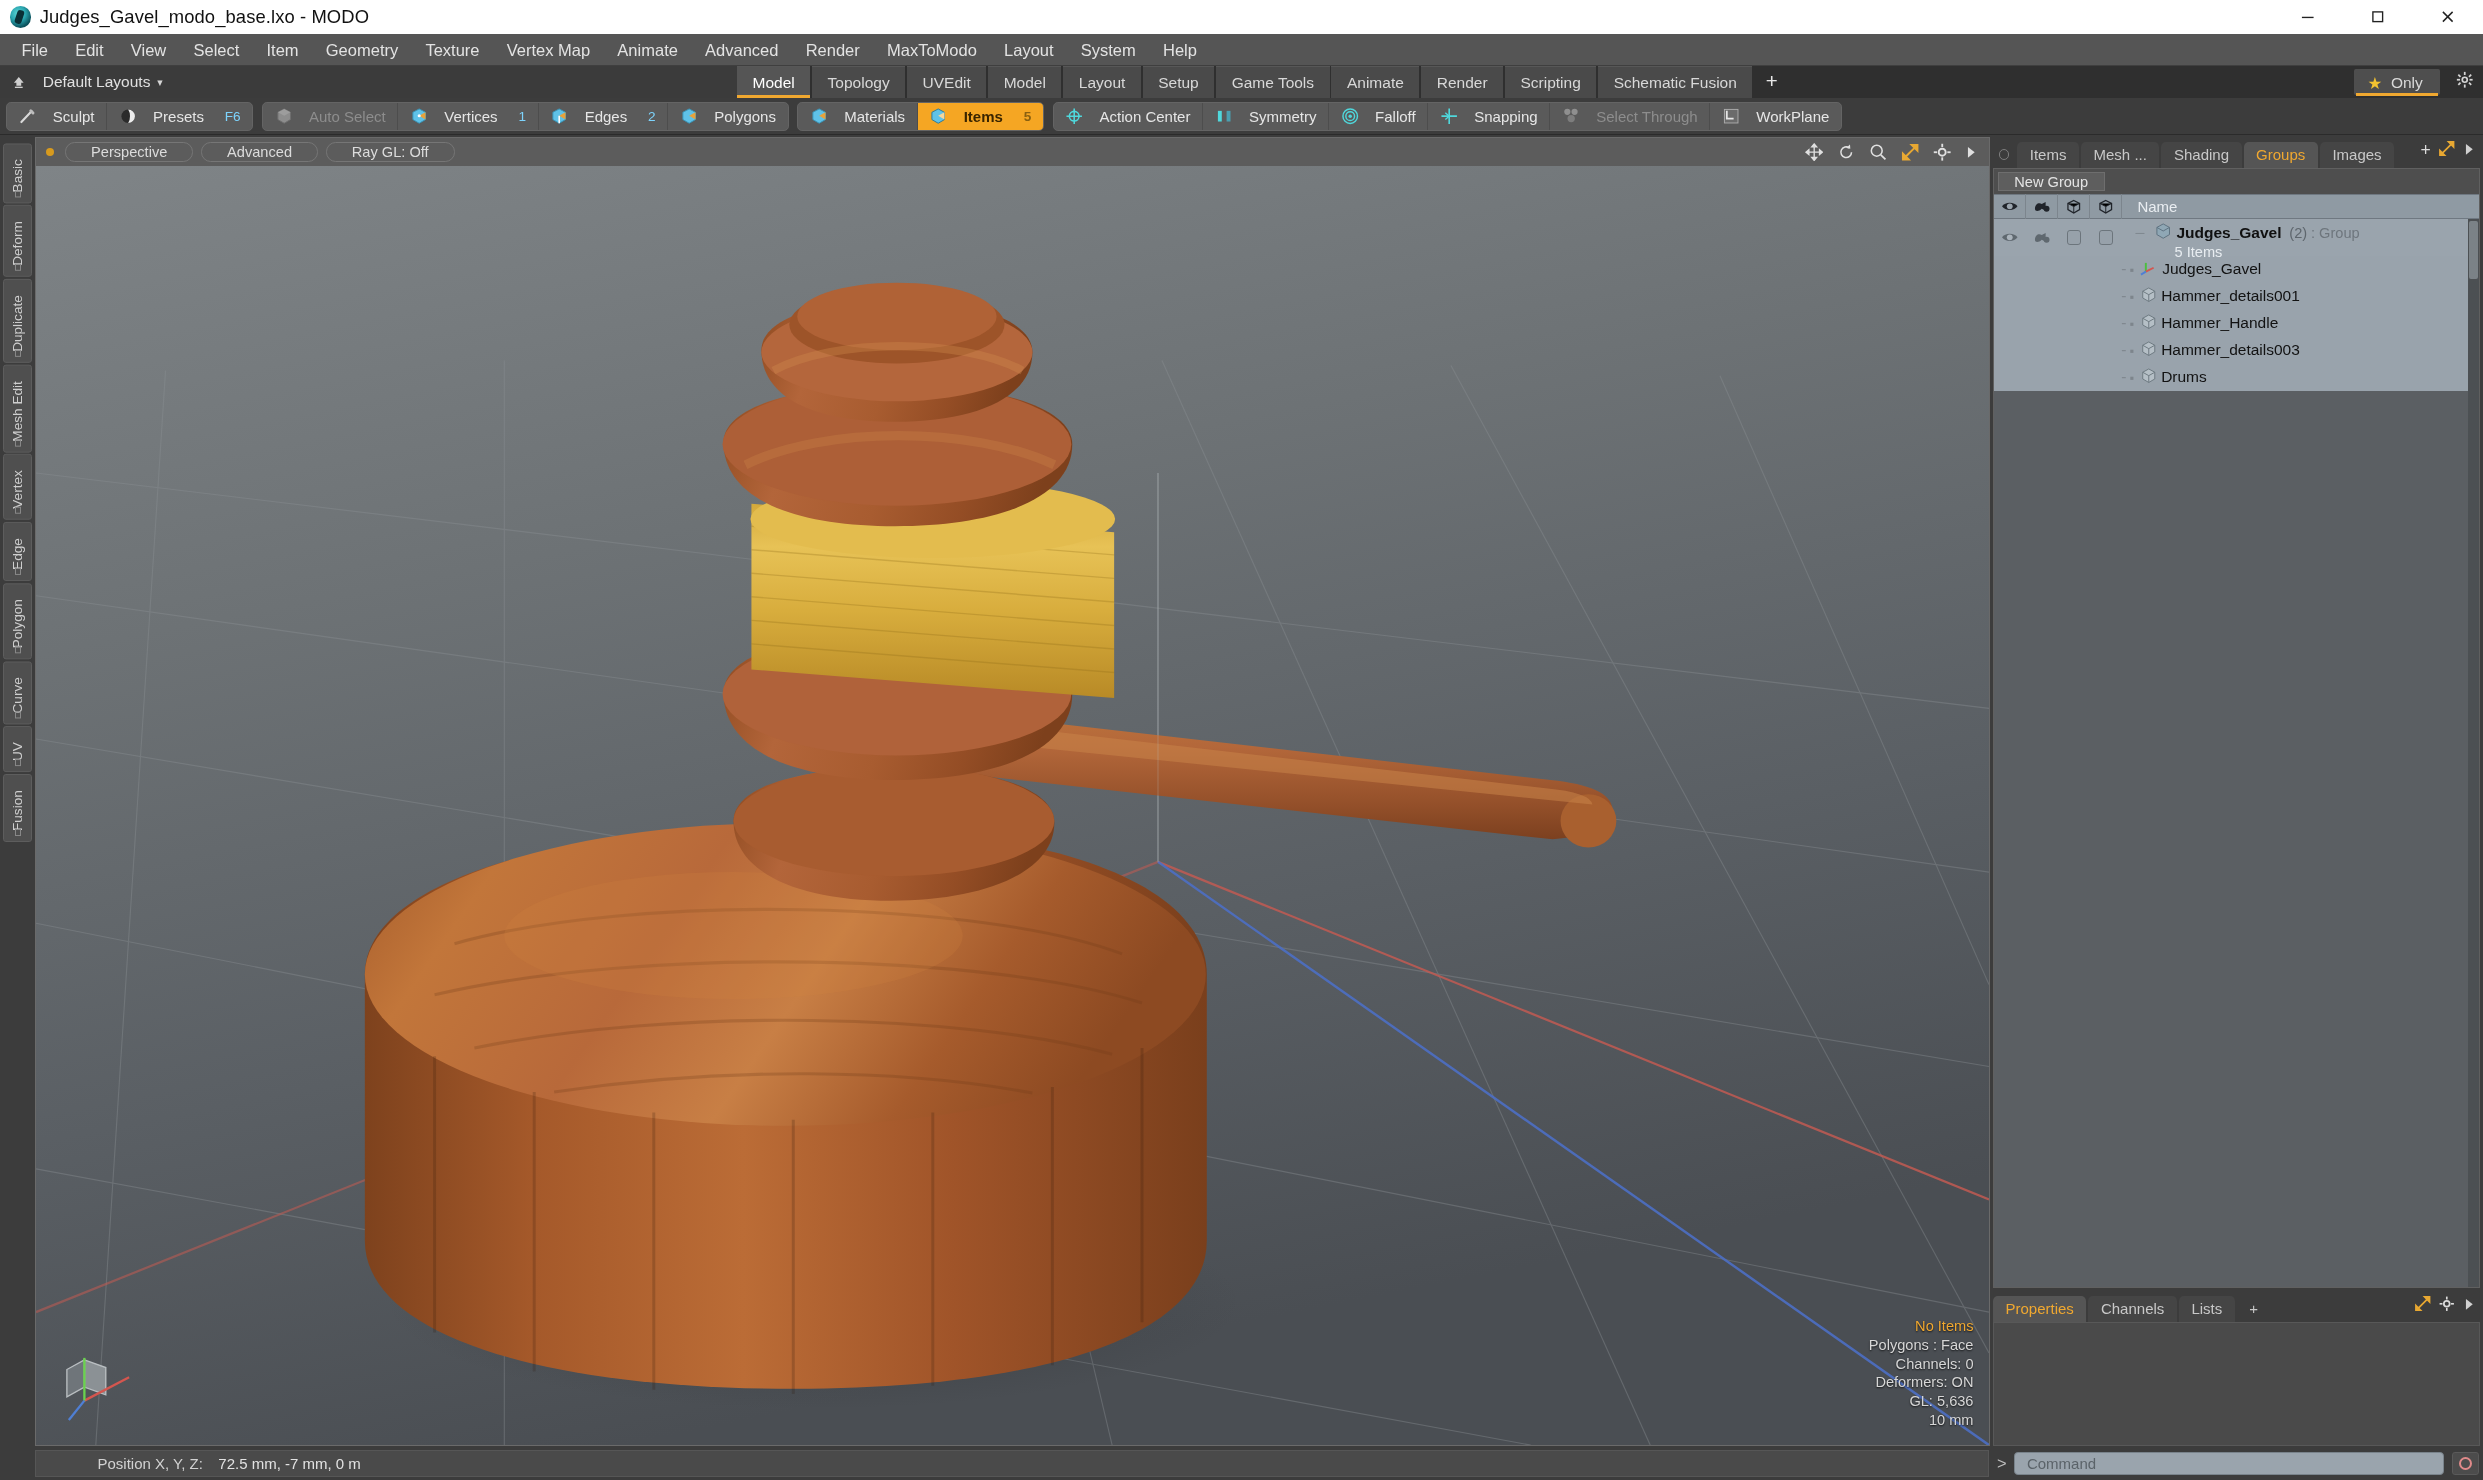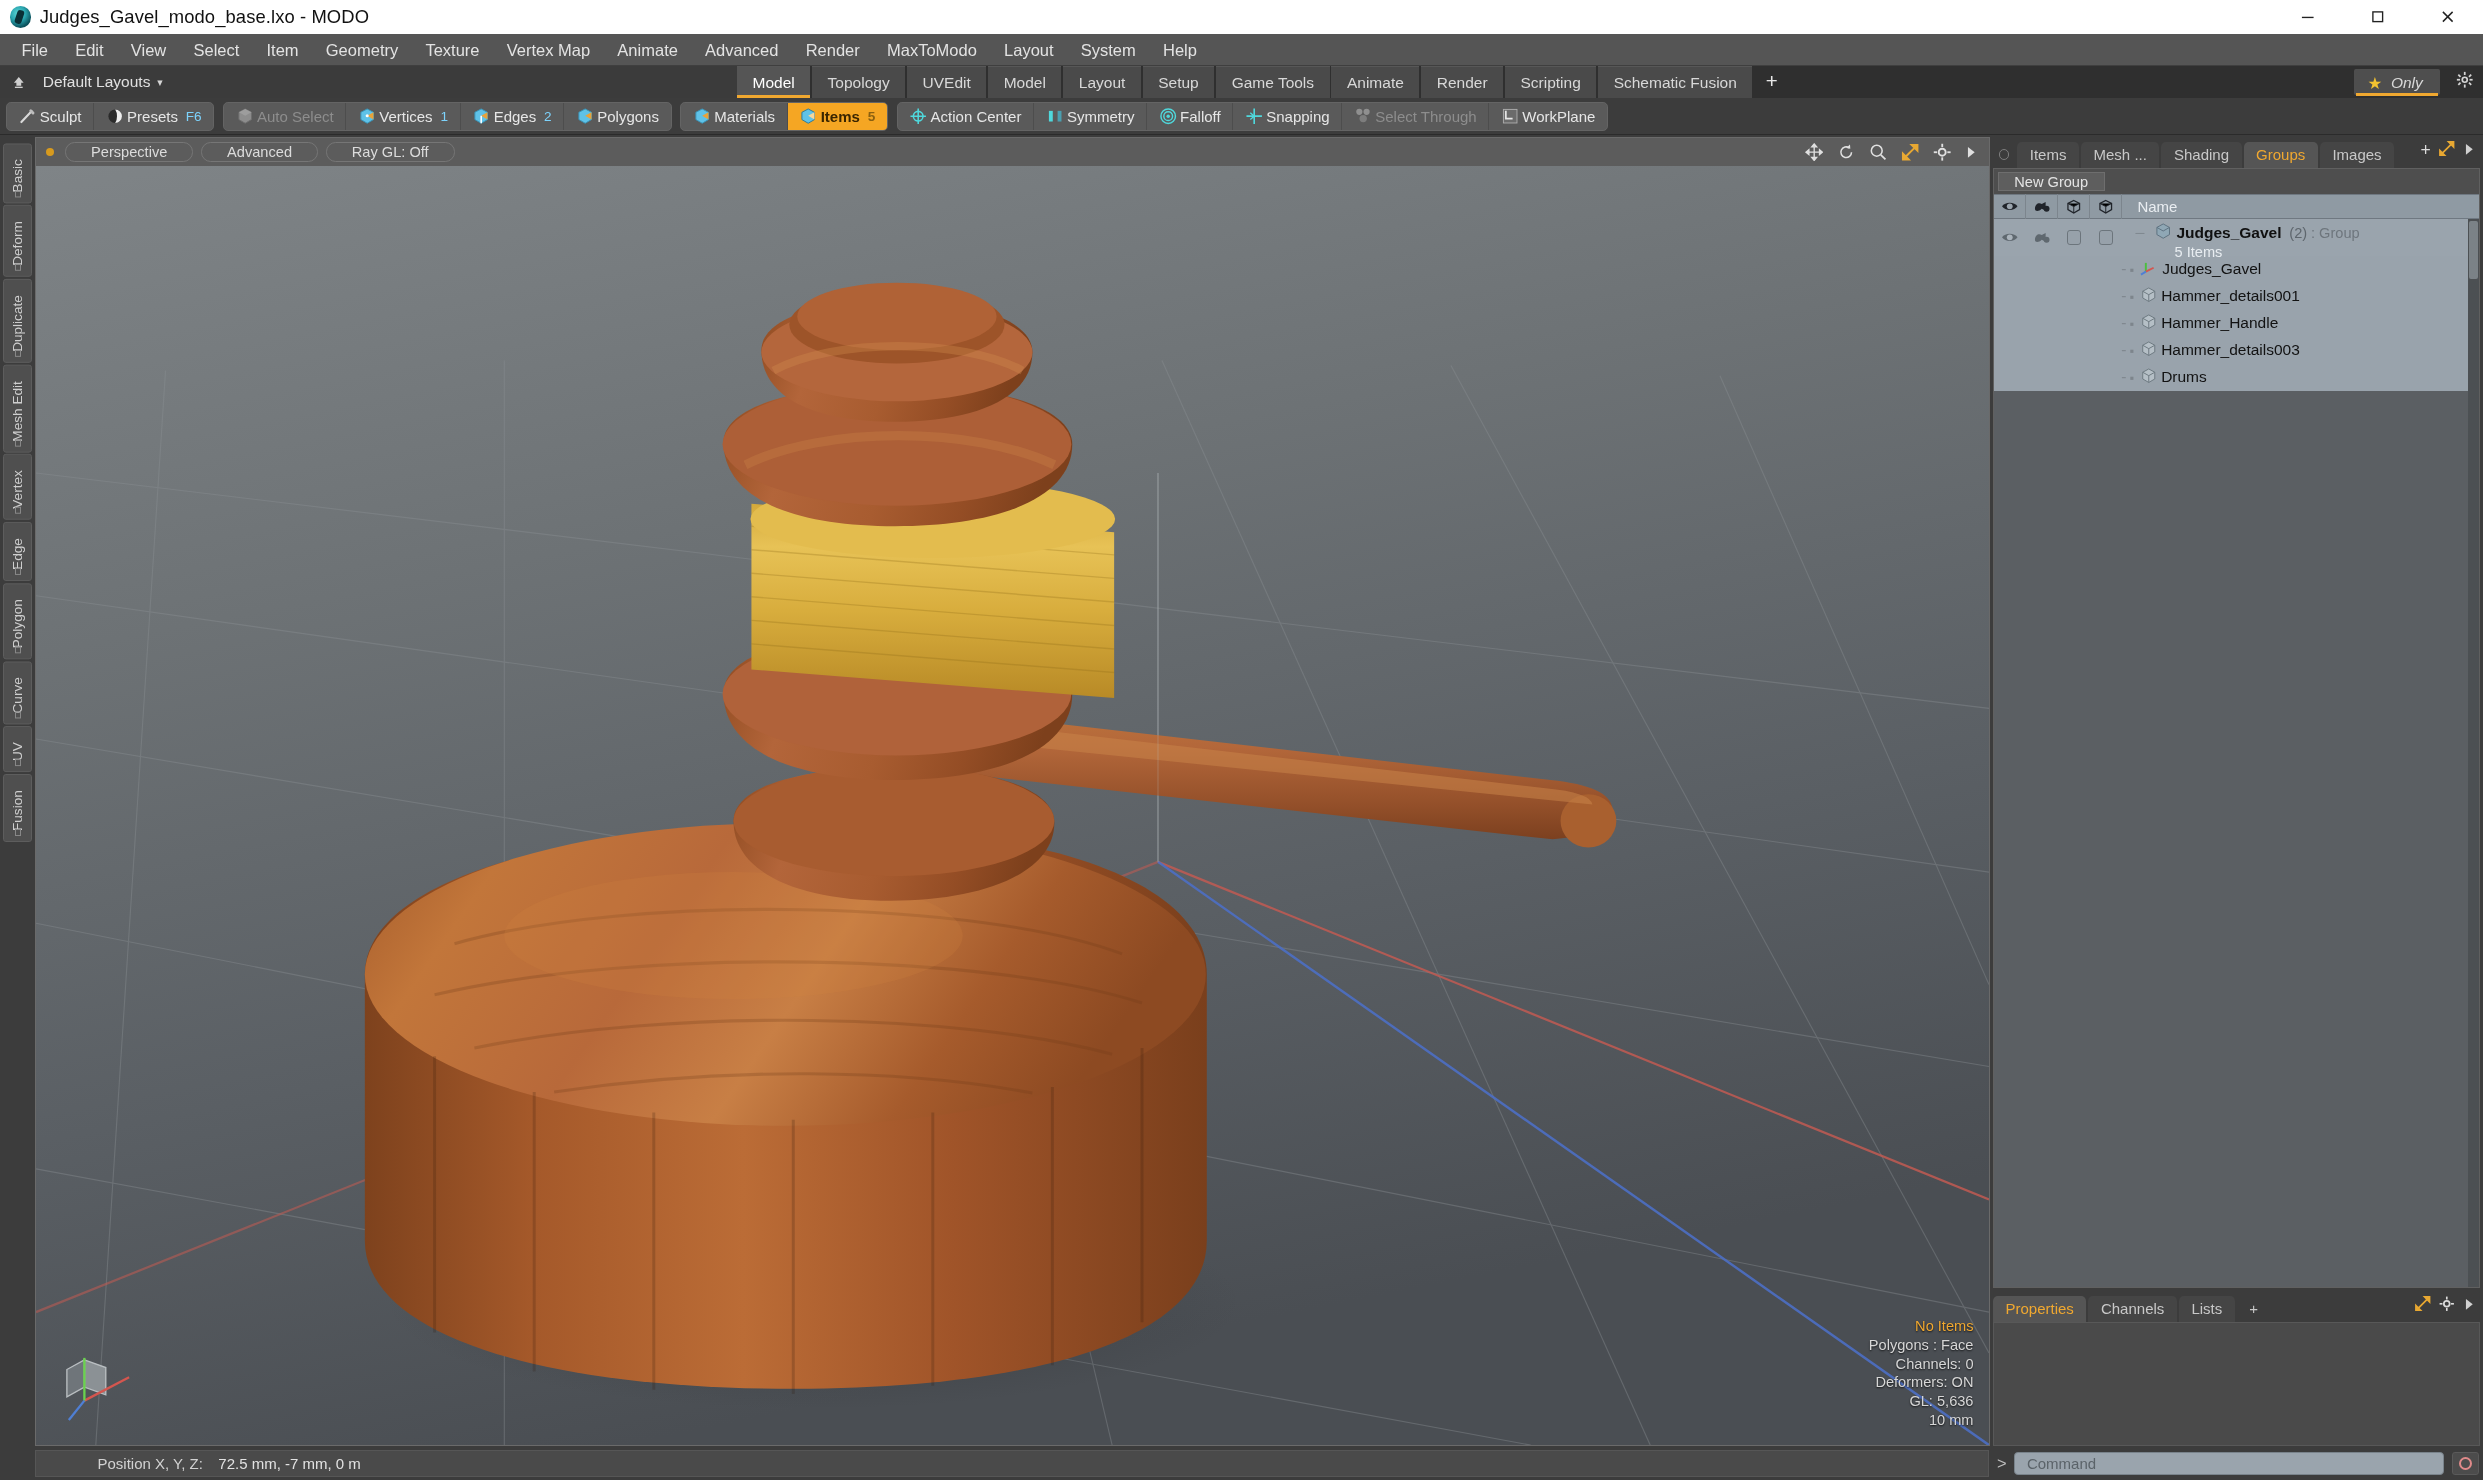--- a/index.html
+++ b/index.html
@@ -65,35 +65,35 @@
   }
   .plusbtn { width:35px; height:32px; line-height:30px; text-align:center; color:#e8e8e8; font-size:20.4px; }
   .layoutrow .right {
     margin-left:auto; display:flex; align-items:center; padding-right:9.7px; background:#2f2f2f;
   }
   .onlybtn {
     display:flex; align-items:center; gap:8.7px; background:#4e4e4e; padding:2.9px 17.5px 0 13.6px;
     height:26px; position:relative; border-radius:1.9px;
   }
   .onlybtn .star { color:#f2c230; font-size:16.5px; line-height:16.5px; }
-  .onlybtn .txt { color:#d9d9d9; font-size:15.5px;font-style:italic; }
+  .onlybtn .txt { color:#d9d9d9; font-size:15.5px; }
   .onlybtn::after{ content:""; position:absolute; left:1.9px; right:1.9px; bottom:-1px; height:2.9px; background:#f0a830; }
   .gear-top { margin-left:15.5px; color:#d4d4d4; }
 
   
   .toolrow {
     flex:0 0 37px; height:37px; background:#3c3c3c; display:flex; align-items:center;
     padding:0 5.8px; gap:0; border-bottom:1px solid #2b2b2b;
   }
   .grp {
     display:flex; align-items:center; height:29px; background:#5a5a5a; border-radius:4.9px;
     margin-right:8.7px; overflow:hidden; border:1px solid #646464;
   }
   .tbtn {
-    display:flex; align-items:center; gap:3px; padding:0 11.6px; height:31px; color:#e6e6e6;
+    display:flex; align-items:center; gap:16px; padding:0 11.6px; height:31px; color:#e6e6e6;
     font-size:15px; white-space:nowrap; border-right:1px solid #4d4d4d;
   }
   .tbtn:last-child { border-right:none; }
   .tbtn.dim { color:#8d8d8d; }
   .tbtn.on { background:#f5a623; color:#3a2500; font-weight:bold; }
   .tbtn .num { color:#7dd3fc; font-size:13.6px; margin-left:4.9px; }
   .tbtn.on .num { color:#8a6010; }
   .ico { width:18.4px; height:18.4px; flex:0 0 18.4px; display:block; }
 
   

